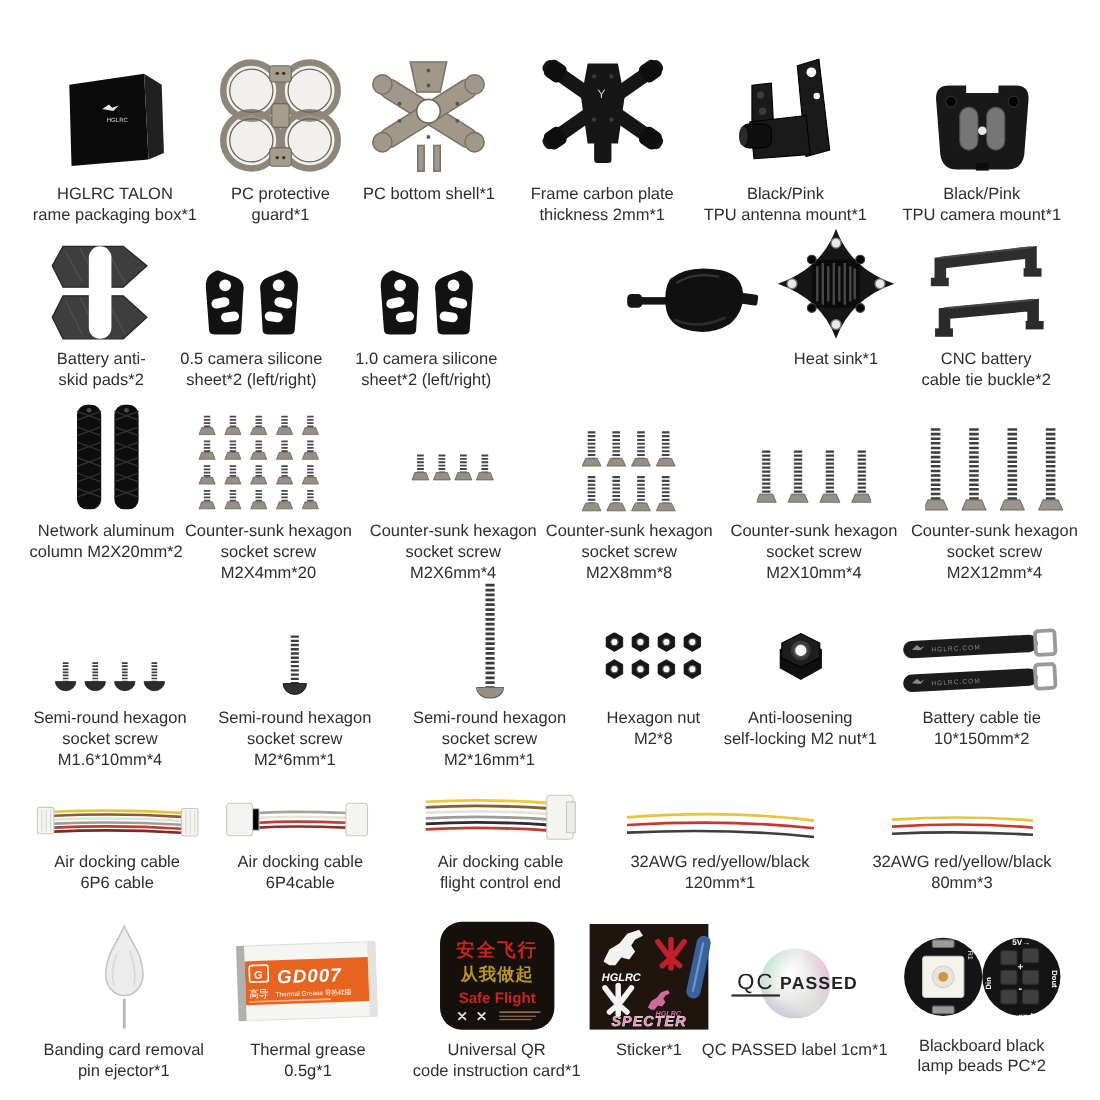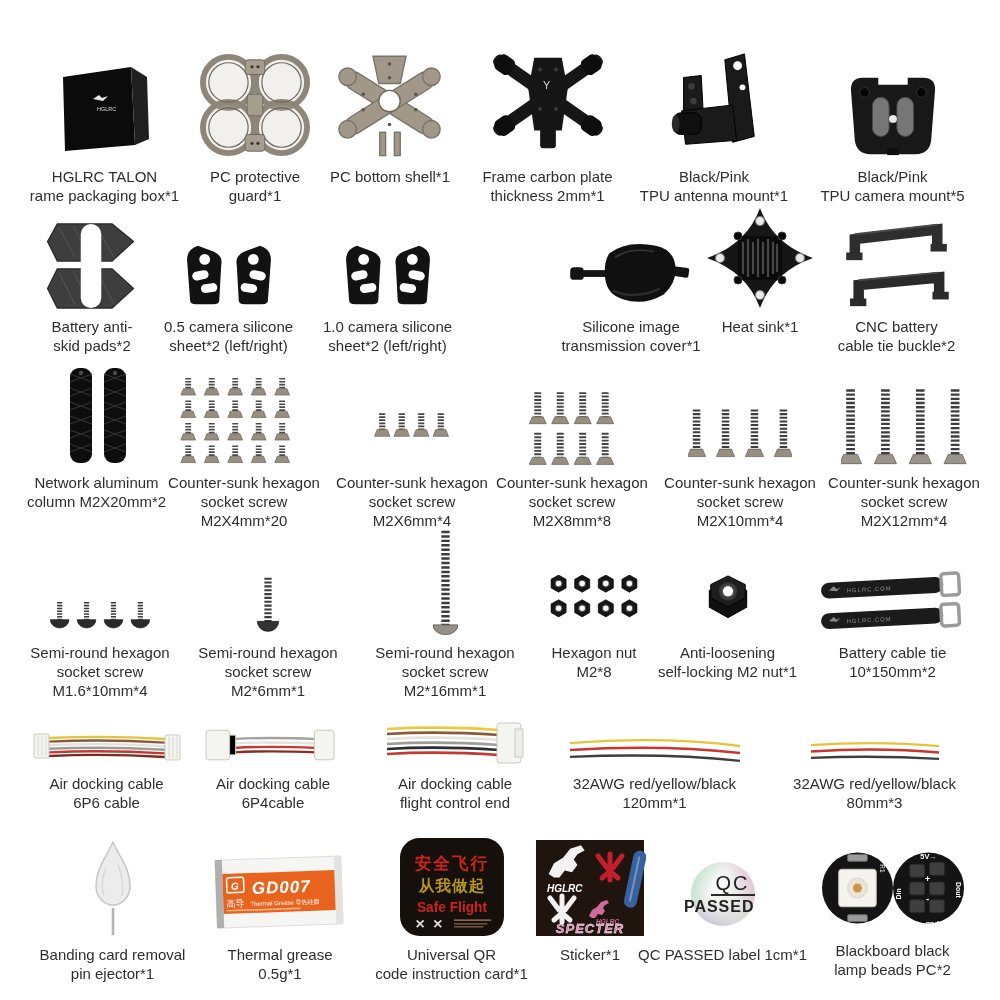--- a/index.html
+++ b/index.html
@@ -3,21 +3,21 @@
 <meta charset="utf-8">
 <style>
   html,body{margin:0;padding:0;background:#fff;}
   .canvas{position:relative;width:1000px;height:1000px;background:#ffffff;
           font-family:"Liberation Sans",sans-serif;overflow:hidden;}
   .cell{position:absolute;display:flex;flex-direction:column;align-items:center;}
   .art{display:flex;align-items:flex-end;justify-content:center;width:100%;}
   .label{font-size:15px;line-height:1.27;color:#2e2e2e;text-align:center;margin-top:7px;}
   .label span{display:block;white-space:nowrap;}
   .qc-circle{width:64px;height:64px;border-radius:50%;
-    display:flex;flex-direction:column;align-items:flex-end;justify-content:center;
+    display:flex;flex-direction:row;align-items:center;justify-content:center;
     background:
       linear-gradient(115deg, rgba(140,220,170,.45) 8%, rgba(255,255,255,0) 38%),
       linear-gradient(250deg, rgba(235,150,210,.40) 5%, rgba(255,255,255,0) 35%),
       linear-gradient(30deg,  rgba(150,130,225,.35) 5%, rgba(255,255,255,0) 30%),
       radial-gradient(circle at 40% 35%, #ffffff, #e0e1de 60%, #ccd0cb);}
   .qc-top{font-size:20px;letter-spacing:2px;color:#222;border-bottom:2px solid #2a2a2a;
           padding:0 5px;line-height:1.05;}
   .qc-bot{font-size:16px;font-weight:bold;letter-spacing:1px;color:#222;margin-top:2px;}
   svg text{font-family:"Liberation Sans",sans-serif;}
 </style>
@@ -212,21 +212,21 @@
       <rect x="30" y="30" width="17" height="40" rx="8.5" fill="#767676" stroke="#4a4a4a"></rect>
       <rect x="55" y="30" width="17" height="40" rx="8.5" fill="#767676" stroke="#4a4a4a"></rect>
       <circle cx="51" cy="52" r="4" fill="#e8e8e8"></circle>
       <circle cx="22" cy="25" r="5" fill="#050505" stroke="#333"></circle>
       <circle cx="80" cy="25" r="5" fill="#050505" stroke="#333"></circle>
       <rect x="45" y="82" width="12" height="7" fill="#0d0d0d"></rect>
     </svg>
   </div>
   <div class="label">
         <span>Black/Pink</span>
-        <span>TPU camera mount*5</span>
+        <span>TPU camera mount*1</span>
       </div>
 </div>
 
 <div class="cell" style="left:17px;top:222px;width:150px">
   <div class="art" style="height:88px">
     <svg width="94" height="88" viewBox="0 0 95 90">
       <g fill="#3e3e3e" stroke="#262626" stroke-width="1.2">
         <polygon points="12,2 68,2 90,20 68,40 12,40 2,20"></polygon>
         <polygon points="12,48 68,48 90,68 68,88 12,88 2,68"></polygon>
       </g>
@@ -278,24 +278,20 @@
   <div class="art" style="height:88px">
     <svg width="122" height="72" viewBox="0 0 125 74">
       <rect x="0" y="30" width="14" height="13" rx="4" fill="#141414"></rect>
       <rect x="10" y="33" width="34" height="7" fill="#141414"></rect>
       <path d="M40,16 Q58,2 88,8 Q106,12 108,28 Q110,46 96,58 Q76,70 54,63 Q38,58 36,42 Q34,26 40,16 Z" fill="#101010"></path>
       <path d="M46,20 Q62,9 86,14" stroke="#343434" stroke-width="2" fill="none"></path>
       <path d="M44,54 Q66,64 92,52" stroke="#2c2c2c" stroke-width="2.5" fill="none"></path>
       <rect x="106" y="30" width="16" height="10" rx="2" fill="#141414" transform="rotate(8 114 35)"></rect>
     </svg>
   </div>
-  <div class="label">
-        <span>Silicone image</span>
-        <span>transmission cover*1</span>
-      </div>
 </div>
 
 <div class="cell" style="left:700px;top:222px;width:120px">
   <div class="art" style="height:88px">
     <svg width="116" height="104" viewBox="0 0 110 104">
       <path d="M55,2 Q68,38 108,52 Q68,66 55,102 Q42,66 2,52 Q42,38 55,2 Z" fill="#161616"></path>
       <rect x="33" y="30" width="44" height="44" rx="5" fill="#0b0b0b"></rect>
       <g stroke="#474747" stroke-width="2.2">
         <line x1="38" y1="36" x2="38" y2="68"></line>
             <line x1="43" y1="33" x2="43" y2="71"></line>

